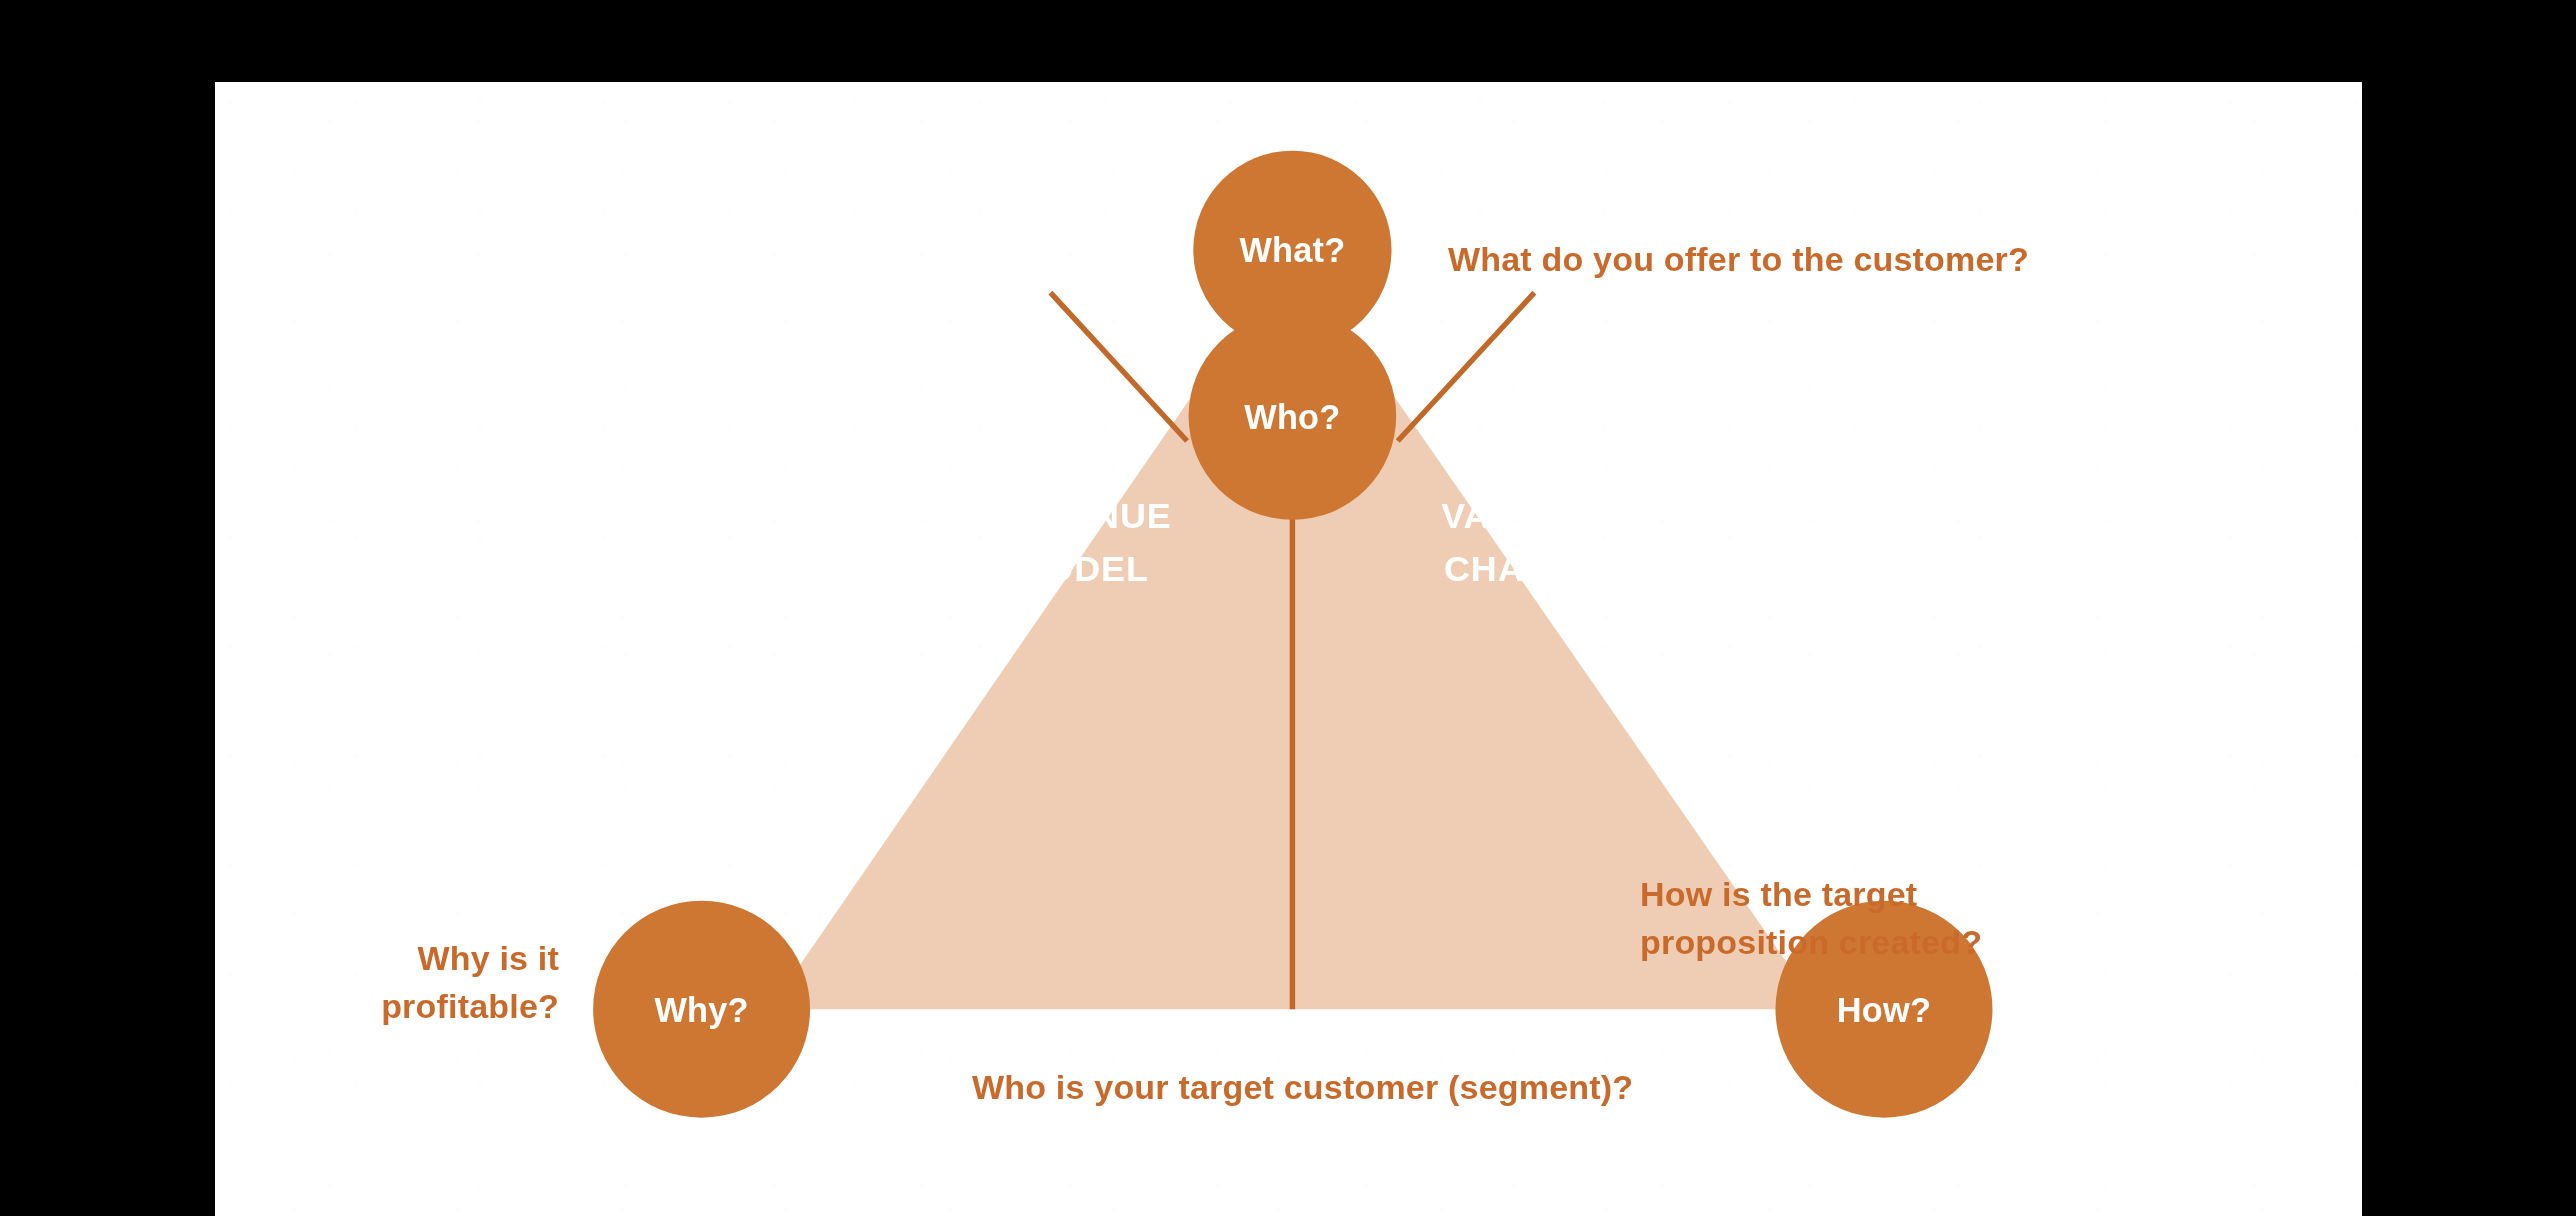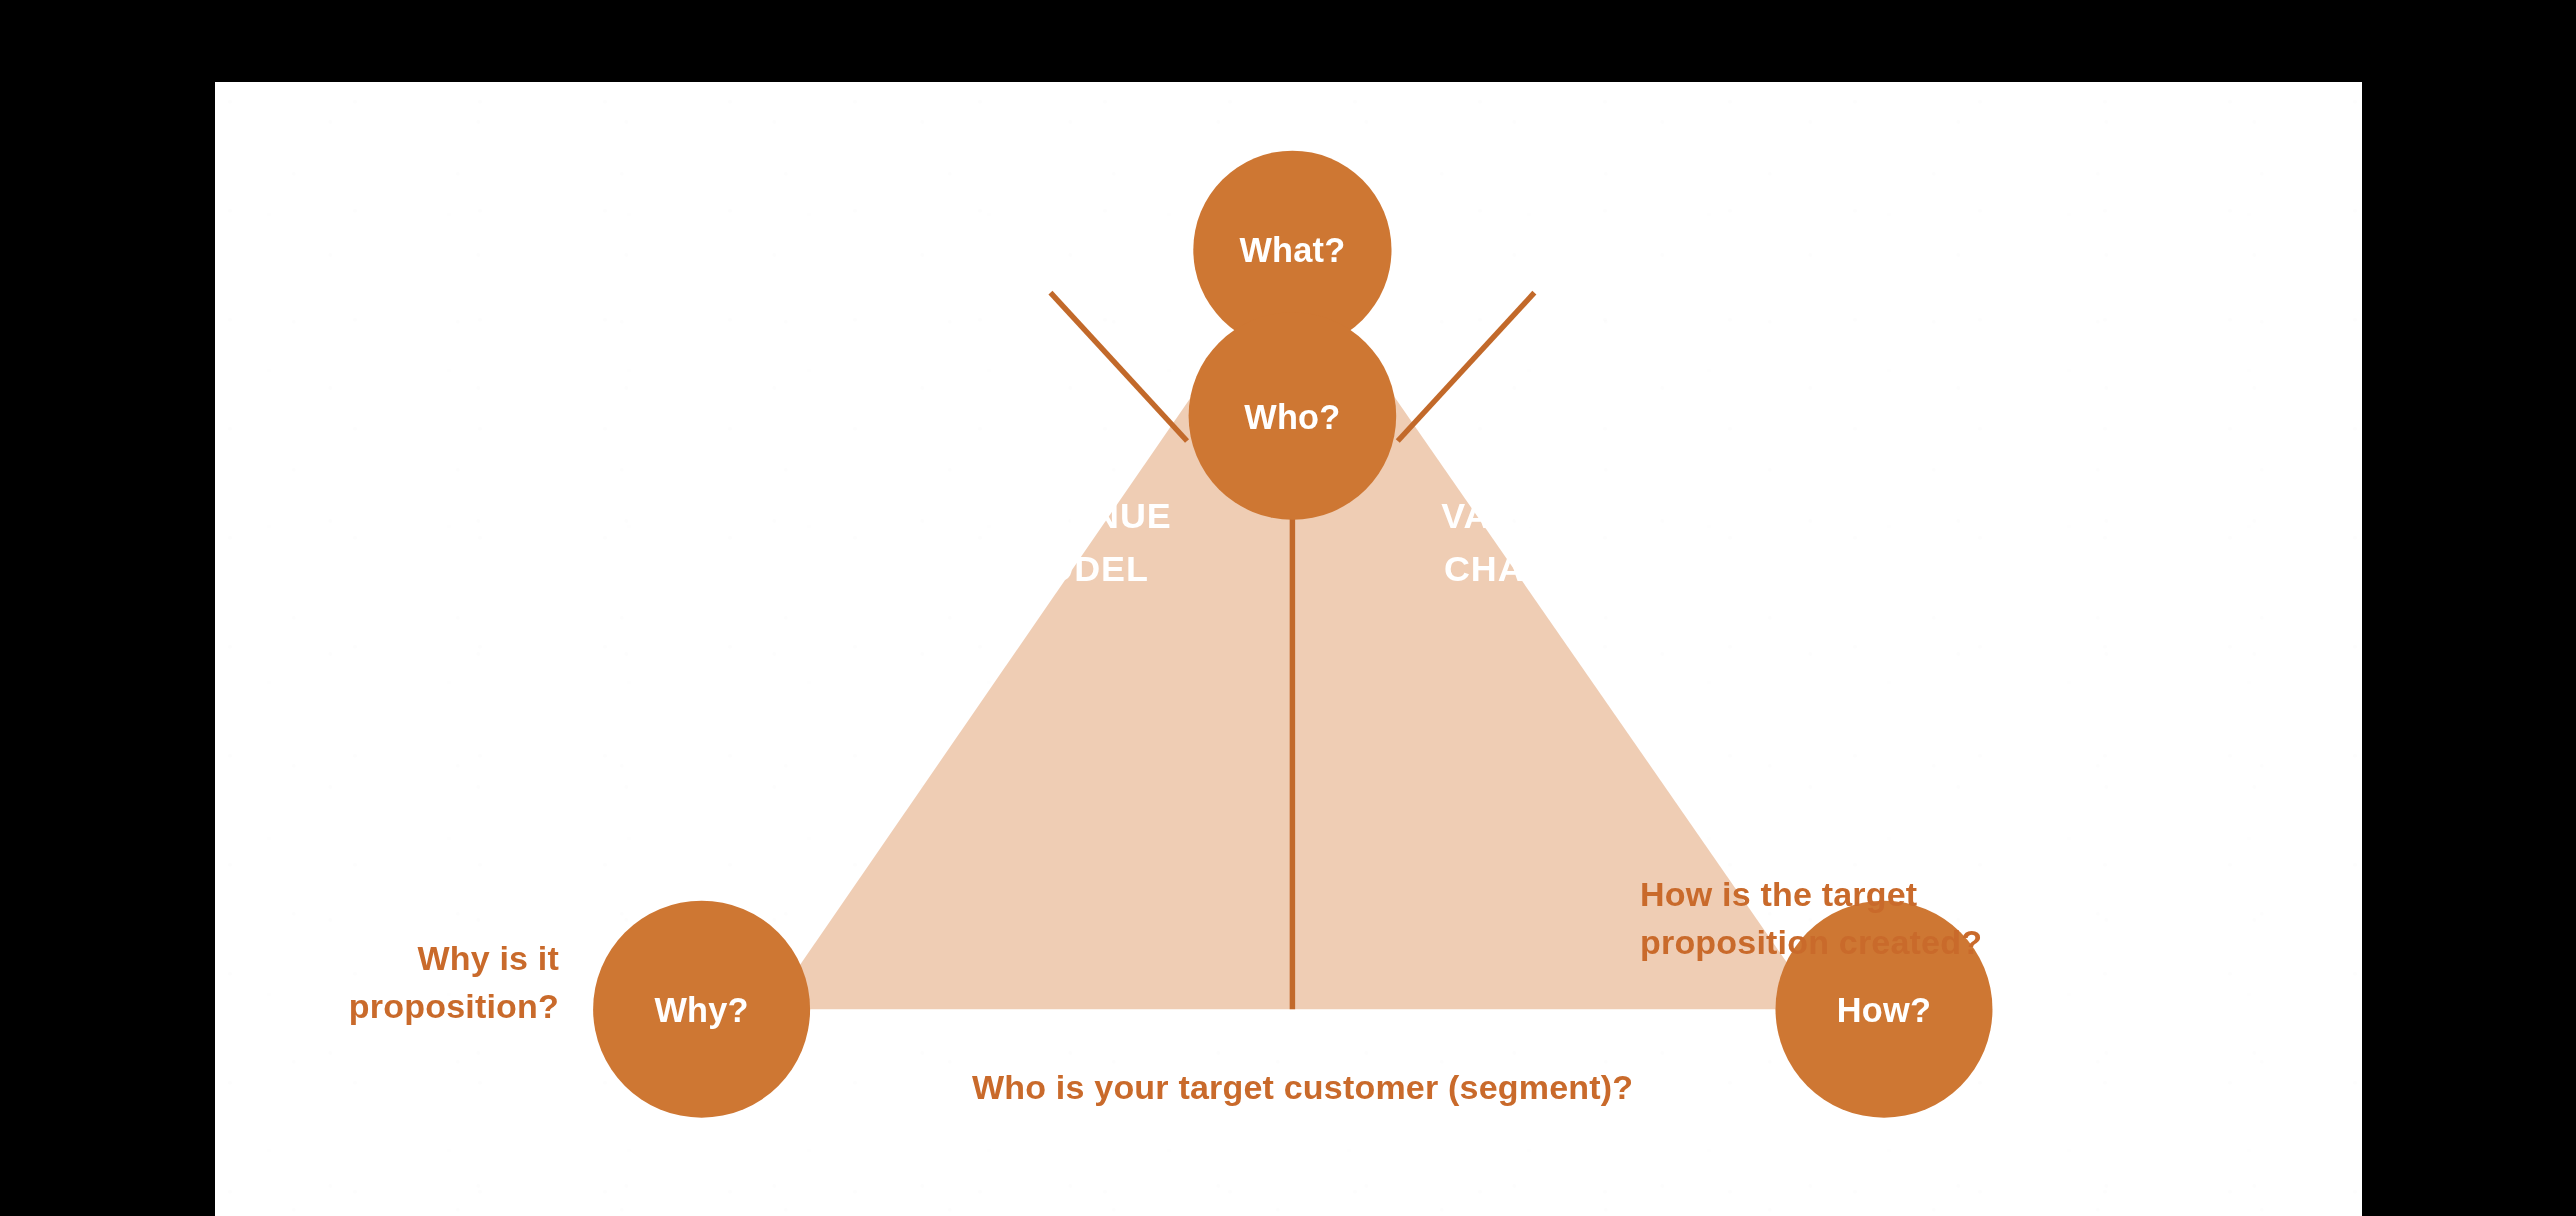--- a/index.html
+++ b/index.html
@@ -129,22 +129,23 @@
         <text class="node-label" x="623" y="1204">Why?</text>
       </g>
 
       <g>
         <circle cx="2138" cy="1188" r="139" fill="#CE7733"></circle>
         <text class="node-label" x="2138" y="1204">How?</text>
       </g>
 
     </svg>
 
+    <div class="annotation" id="annotation-what">What do you offer to the customer?</div>
 
     <div class="annotation" id="annotation-how">How is the target proposition created?</div>
 
-    <div class="annotation" id="annotation-why">Why is it proposition?</div>
+    <div class="annotation" id="annotation-why">Why is it profitable?</div>
 
     <div class="annotation" id="annotation-who">Who is your target customer (segment)?</div>
 
   </div>
 </div>
 
 
 </body></html>

